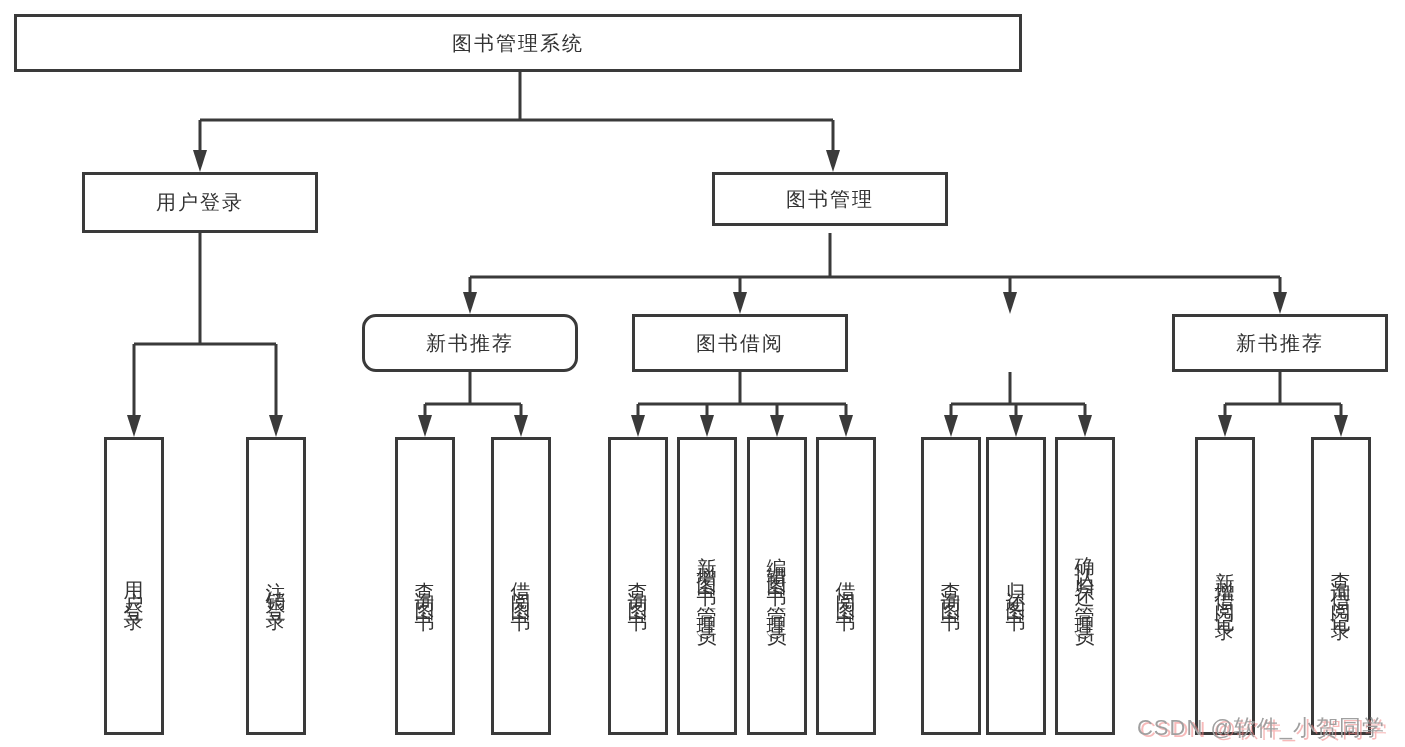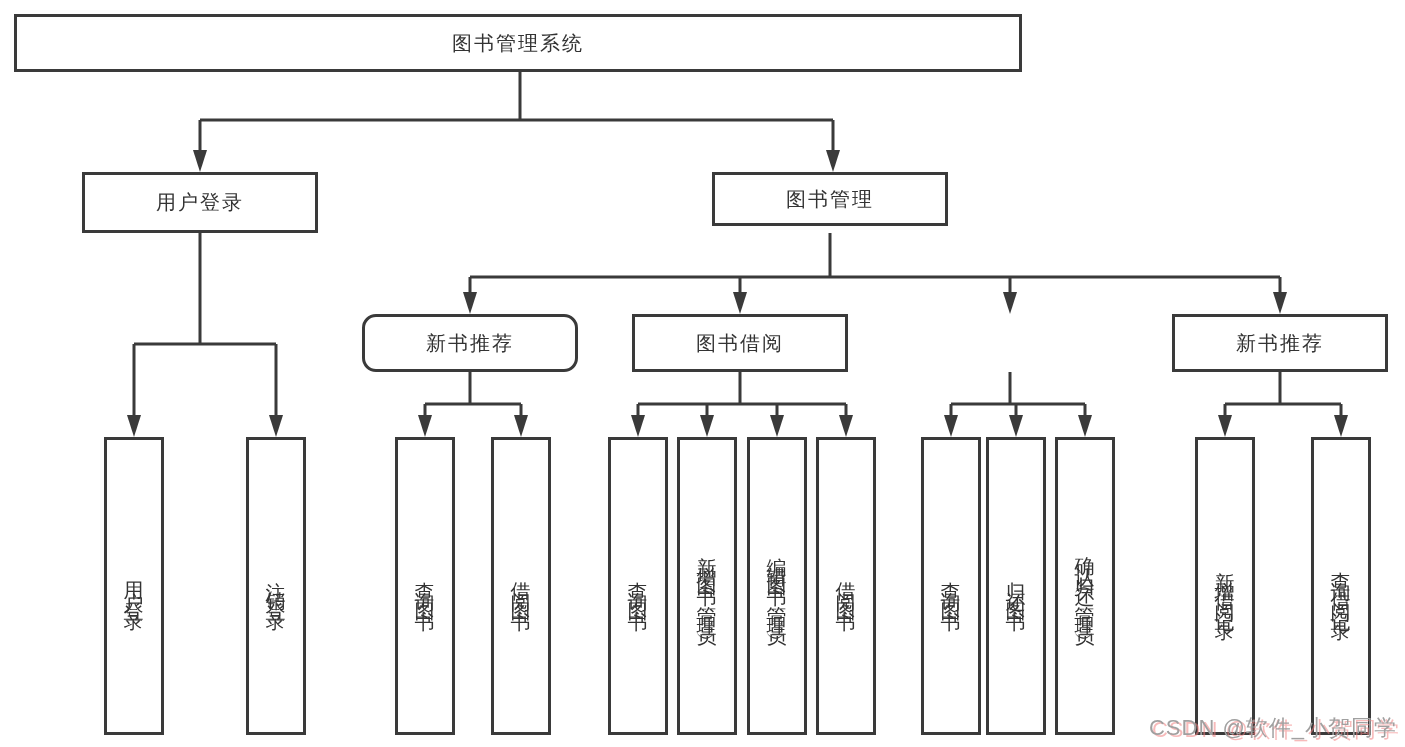--- a/index.html
+++ b/index.html
@@ -57,21 +57,21 @@
   .l-c2 { left: 677px; }
   .l-c3 { left: 747px; }
   .l-c4 { left: 816px; }
   .l-d1 { left: 921px; }
   .l-d2 { left: 986px; }
   .l-d3 { left: 1055px; }
   .l-e1 { left: 1195px; }
   .l-e2 { left: 1311px; }
   .watermark {
     position: absolute;
-    right: 8px;
+    right: 20px;
     bottom: 4px;
     font-size: 22px;
     color: #a0a0a0;
     letter-spacing: 1px;
     text-shadow: 3px 2px 0 rgba(240, 130, 130, 0.55);
     z-index: 5;
     white-space: nowrap;
   }
 </style>
 </head>

